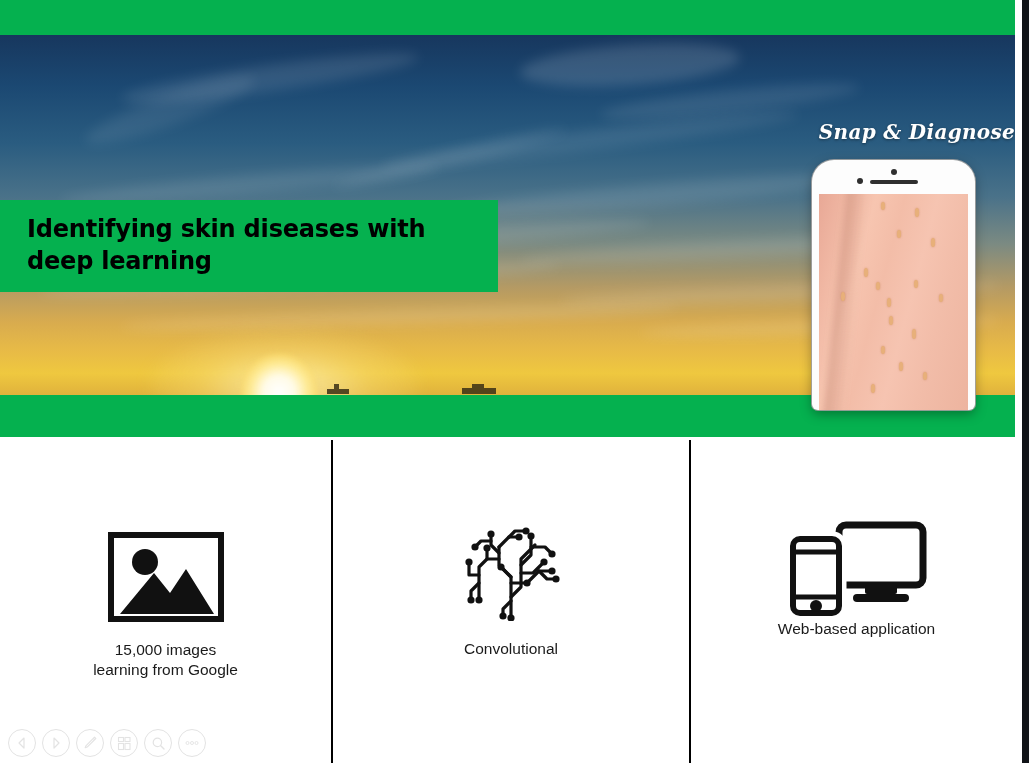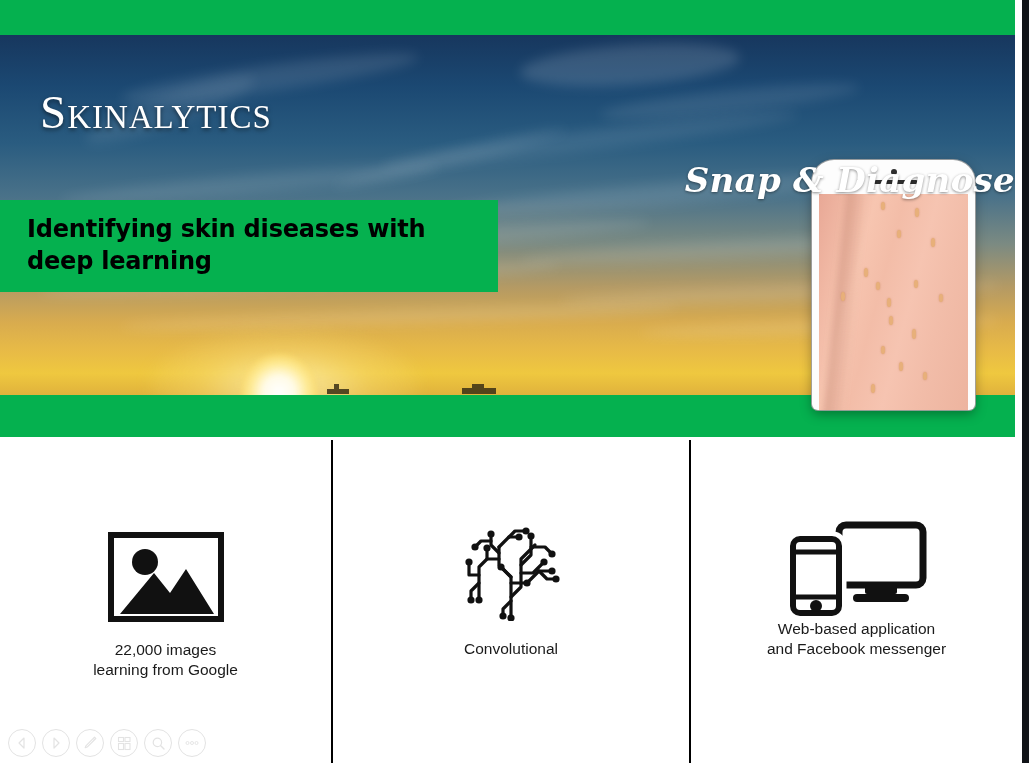--- a/index.html
+++ b/index.html
@@ -151,26 +151,25 @@
   }
 
   
   .snap-tagline {
     position: absolute;
     right: 14px; top: 120px;
     color: #ffffff;
     font-family: "DejaVu Serif", serif;
     font-weight: bold;
     font-style: italic;
-    font-size: 34px;
+    font-size: 20px;
     letter-spacing: 0.3px;
     text-shadow: 0 1px 3px rgba(0,0,0,0.45);
     z-index: 25;
     white-space: nowrap;
-    margin-top: 40px;
   }
 
   
   .phone {
     position: absolute;
     left: 812px; top: 160px;
     width: 163px; height: 250px;
     background: #fdfdfd;
     border-radius: 22px 22px 6px 6px;
     box-shadow: 0 0 0 1px rgba(160,160,160,.9), 0 4px 12px rgba(0,0,0,.35);
@@ -322,21 +321,20 @@
     <div class="sunglow"></div>
     <div class="sun"></div>
     <div class="horizon-ship s1"></div>
     <div class="s1b"></div>
     <div class="horizon-ship s2"></div>
     <div class="s2b"></div>
   </div>
 
   <div class="top-green-band"></div>
 
-  <div class="slide-title">Skinalytics</div>
 
   <div class="subtitle-box">
     <div class="subtitle-text">Identifying skin diseases with deep learning</div>
   </div>
 
   <div class="snap-tagline">Snap &amp; Diagnose</div>
 
   <div class="phone">
     <div class="phone-cam"></div>
     <div class="phone-sensor"></div>
@@ -370,21 +368,21 @@
 
     <div class="feature feature-1">
       <div class="fi-wrap-1">
         <svg class="feature-icon" width="116" height="90" viewBox="0 0 116 90">
           <rect x="3" y="3" width="110" height="84" fill="#ffffff" stroke="#111" stroke-width="6"></rect>
           <circle cx="37" cy="30" r="13" fill="#111"></circle>
           <path d="M12 82 L46 41 L62 61 L78 37 L106 82 Z" fill="#111"></path>
         </svg>
       </div>
       <div class="feature-caption fc-1">
-        <div>22,000 images</div>
+        <div>15,000 images</div>
         <div>learning from Google</div>
       </div>
     </div>
 
     <div class="feature feature-2">
       <div class="fi-wrap-2">
         <svg class="feature-icon" width="108" height="108" viewBox="0 0 108 108">
           <g fill="none" stroke="#111" stroke-width="3.2" stroke-linecap="round" stroke-linejoin="round">
             <path d="M54 104 V64 L42 52 V34"></path>
             <path d="M54 84 L64 74 V46 L78 32"></path>
@@ -440,21 +438,20 @@
 
           <rect x="4" y="18" width="50" height="78" rx="8" ry="8" fill="#ffffff" stroke="#ffffff" stroke-width="11"></rect>
           <rect x="6" y="20" width="46" height="74" rx="7" ry="7" fill="#ffffff" stroke="#111" stroke-width="6"></rect>
           <line x1="9" y1="33" x2="49" y2="33" stroke="#111" stroke-width="5"></line>
           <line x1="9" y1="78" x2="49" y2="78" stroke="#111" stroke-width="5"></line>
           <circle cx="29" cy="87" r="6" fill="#111"></circle>
         </svg>
       </div>
       <div class="feature-caption fc-3">
         <div>Web-based application</div>
-        <div>and Facebook messenger</div>
       </div>
     </div>
   </div>
 
   <div class="presenter-toolbar">
     <div class="tool-btn" title="Previous slide">
       <svg width="12" height="12" viewBox="0 0 12 12">
         <path d="M8 1 L3 6 L8 11 Z" fill="none" stroke="#e3e3e3" stroke-width="1.2" stroke-linejoin="round"></path>
       </svg>
     </div>

